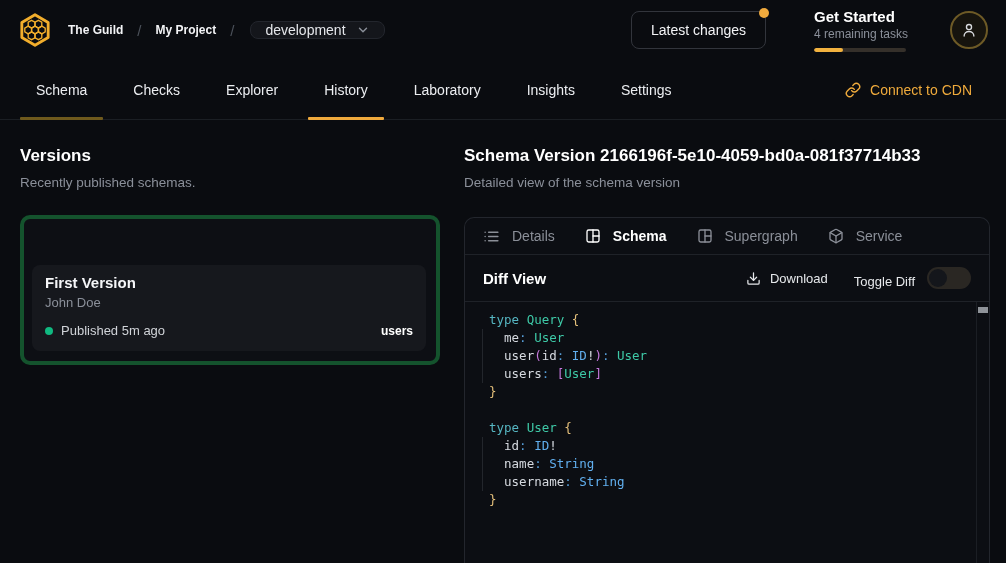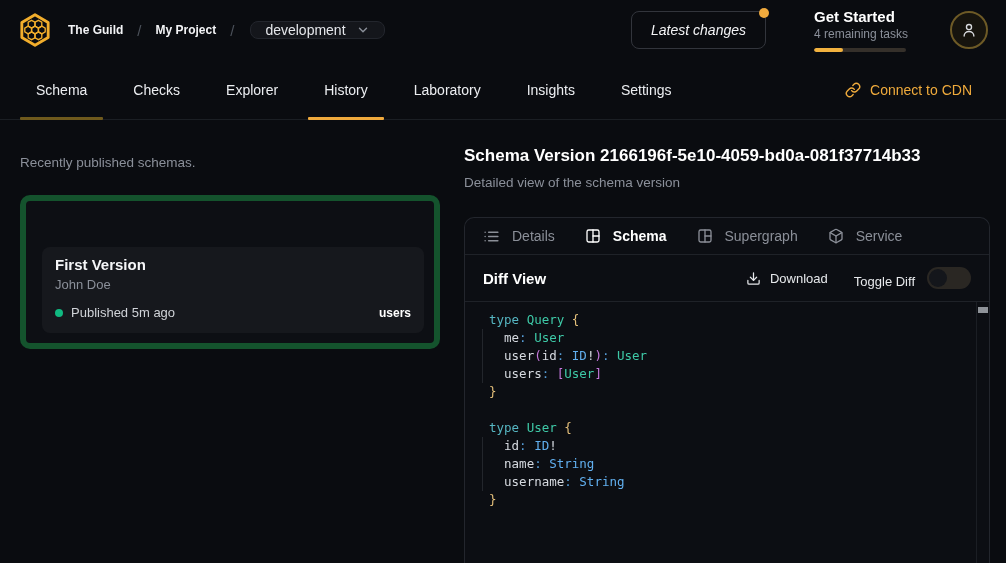--- a/index.html
+++ b/index.html
@@ -23,21 +23,20 @@
     margin-left:16px; display:flex; align-items:center; gap:10px;
     background:#14161b; border:1px solid #23262d; border-radius:8px;
     padding:0 14px; color:#e5e7eb; font-size:14px; cursor:pointer;
   }
   .chev { color:#8b909a; }
   .latest-btn {
     margin-left:auto; position:relative;
     background:transparent; border:1px solid #32353c; border-radius:8px;
     padding:10px 19px; color:#f3f4f6; font-size:14px; cursor:pointer;
     font-family:"Liberation Sans", sans-serif;
-    font-style:italic;
   }
   .latest-dot {
     position:absolute; top:-4px; right:-4px; width:10px; height:10px;
     border-radius:50%; background:#f0aa3d;
   }
   .get-started { margin-left:48px; margin-right:44px; width:92px; cursor:pointer; }
   .gs-title { font-size:15px; font-weight:600; color:#fff; white-space:nowrap; }
   .gs-sub { font-size:12px; color:#8b909a; margin-top:2px; white-space:nowrap; }
   .gs-track { margin-top:7px; width:92px; height:4px; border-radius:2px; background:#35302a; overflow:hidden; }
   .gs-fill { height:100%; background:#f2b23f; border-radius:2px; }
@@ -65,22 +64,22 @@
   }
 
   
   .content { display:flex; padding-top:26px; height:443px; }
   .col-left { width:464px; flex:0 0 auto; padding:0 24px 0 20px; }
   .col-right { flex:1; padding-right:16px; display:flex; flex-direction:column; }
   h2.section-title { font-size:17px; font-weight:700; color:#fff; }
   .section-sub { font-size:13.5px; color:#8b909a; margin-top:9px; }
 
   .versions-card {
-    margin-top:25px; border:6px solid #14532d; border-radius:10px;
-    background:#0d0f14; padding:46px 10px 10px 16px;
+    margin-top:25px; border:4px solid #14532d; border-radius:10px;
+    background:#0d0f14; padding:46px 10px 10px 8px;
   }
   .version-item { background:#16181d; border-radius:8px; padding:9px 13px 13px 13px; cursor:pointer; }
   .vi-name { font-size:15px; font-weight:700; color:#f5f6f8; }
   .vi-author { font-size:13px; color:#8b909a; margin-top:4px; }
   .vi-meta { display:flex; align-items:center; margin-top:13px; }
   .vi-dot { width:8px; height:8px; border-radius:50%; background:#10b981; margin-right:8px; flex:0 0 auto; }
   .vi-status { font-size:13px; color:#d0d3d8; }
   .vi-badge { margin-left:auto; font-size:12px; font-weight:700; color:#fff; }
 
   
@@ -174,20 +173,21 @@
       <path d="M10 13a5 5 0 0 0 7.54.54l3-3a5 5 0 0 0-7.07-7.07l-1.72 1.71"></path>
       <path d="M14 11a5 5 0 0 0-7.54-.54l-3 3a5 5 0 0 0 7.07 7.07l1.71-1.71"></path>
     </svg>
     <span>Connect to CDN</span>
   </div>
 </nav>
 
 <main class="content">
 
   <section class="col-left">
+    <h2 class="section-title">Versions</h2>
     <p class="section-sub">Recently published schemas.</p>
     <div class="versions-card">
       <div class="version-item">
         <div class="vi-name">First Version</div>
         <div class="vi-author">John Doe</div>
         <div class="vi-meta">
           <span class="vi-dot"></span>
           <span class="vi-status">Published 5m ago</span>
           <span class="vi-badge">users</span>
         </div>

